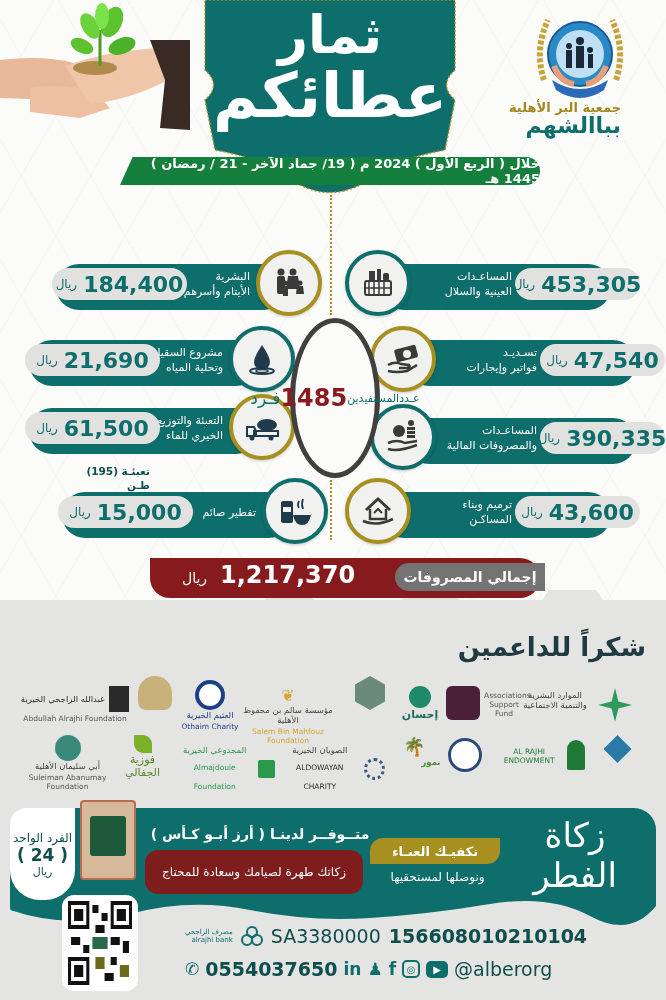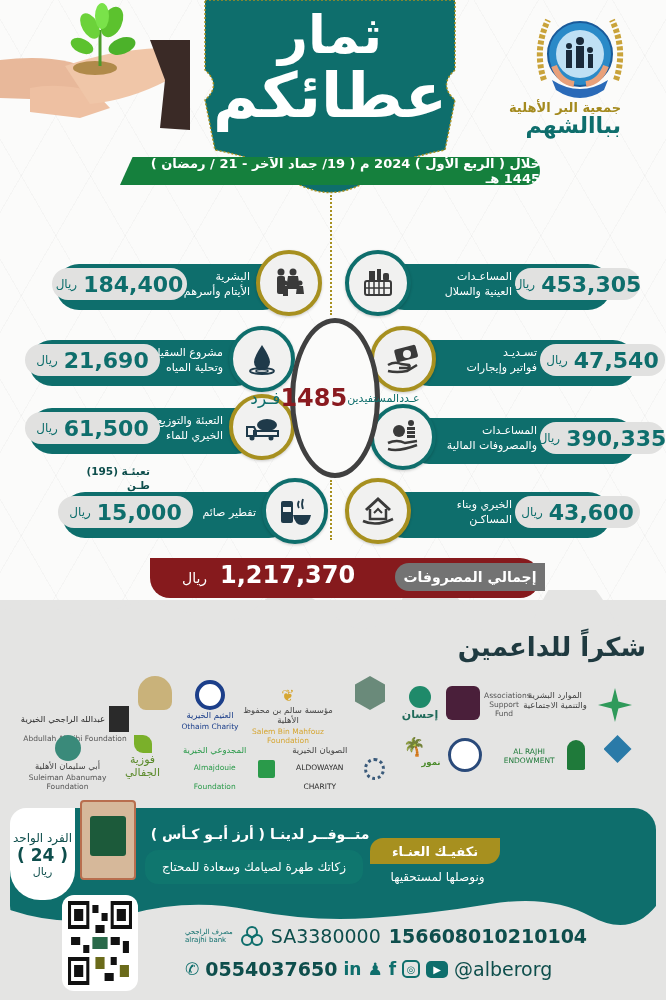--- a/index.html
+++ b/index.html
@@ -145,22 +145,22 @@
   }
   .zakat-sub {
     position: absolute; left: 370px; top: 870px; width: 135px; color: #fff;
     font-size: 12px; direction: rtl; text-align: center;
   }
   .zakat-avail {
     position: absolute; left: 150px; top: 826px; width: 220px; color: #fff;
     font-size: 14px; font-weight: bold; direction: rtl; text-align: center;
   }
   .zakat-slogan {
-    position: absolute; left: 145px; top: 850px; width: 218px; height: 34px;
-    background: #0f766e; border-radius: 13px; color: #fff; font-size: 12px;
+    position: absolute; left: 145px; top: 850px; width: 218px; height: 44px;
+    background: #7f1d1d; border-radius: 13px; color: #fff; font-size: 12px;
     direction: rtl; display: flex; align-items: center; justify-content: center;
   }
   .price-tag {
     position: absolute; left: 10px; top: 808px; width: 65px; height: 92px;
     background: #fff; border-radius: 16px 0 30px 30px;
     display: flex; flex-direction: column; align-items: center; justify-content: center;
     direction: rtl; color: #0e4e4c;
   }
   .price-tag .a { font-size: 12px; }
   .price-tag .b { font-size: 17px; font-weight: bold; }
@@ -171,21 +171,21 @@
   }
   .rice-bag .inner { position: absolute; left: 8px; top: 14px; width: 36px; height: 40px; background: #1c5a3a; border-radius: 3px; }
   
   .qr {
     position: absolute; left: 62px; top: 895px; width: 76px; height: 96px;
     background: #fff; border-radius: 12px; padding: 6px;
   }
   .bank-line {
     position: absolute; left: 185px; top: 925px; display: flex; align-items: center; gap: 8px;
   }
-  .bank-logo-text { font-size: 7px; color: #0e6e6c; line-height: 1.2; }
+  .bank-logo-text { font-size: 7px; color: #0e6e6c; line-height: 1.2; text-align: right; }
   .iban-prefix { font-size: 19px; color: #0e4e4c; }
   .iban-num { font-size: 19px; color: #0e4e4c; font-weight: bold; }
   .contact-line {
     position: absolute; left: 185px; top: 958px; display: flex; align-items: center; gap: 6px;
   }
   .phone { font-size: 19px; font-weight: bold; color: #0e4e4c; }
   .social { font-size: 17px; color: #0e6e6c; font-weight: bold; }
   .handle { font-size: 19px; color: #0e4e4c; }
   .dotline { position: absolute; border-left: 2px dotted #a7901f; }
 </style>
@@ -303,21 +303,21 @@
   <div class="card right" style="left:345px; top:478px;">
     <div class="band"></div>
     <div class="icon-circle gold">
       <svg viewBox="0 0 36 36">
           <path d="M6 17 L18 6 L30 17" stroke="#3a3a3a" stroke-width="3" fill="none"></path>
           <path d="M10 16 V26 H26 V16" stroke="#3a3a3a" stroke-width="2.5" fill="none"></path>
           <path d="M14 20 L18 16 L22 20" stroke="#3a3a3a" stroke-width="2" fill="none"></path>
           <path d="M3 28 Q16 34 33 26" stroke="#3a3a3a" stroke-width="2.5" fill="none"></path>
         </svg>
     </div>
-    <div class="label"><span>الخيري وبناء</span><br><span>المساكـن</span></div>
+    <div class="label"><span>ترميم وبناء</span><br><span>المساكـن</span></div>
     <div class="pill">
         <span class="amount">43,600</span>
         <span class="currency">ريال</span>
       </div>
   </div>
 
   <div class="card left" style="left:52px; top:250px;">
     <div class="band"></div>
     <div class="icon-circle gold">
       <svg viewBox="0 0 36 36">
@@ -434,21 +434,21 @@
   </div>
   <div class="sponsor" style="left:180px; top:680px; width:60px;">
     <div class="mark" style="background:#fff; border:4px solid #1c3f8a; border-radius:50%; width:30px; height:30px;"></div>
     <span class="nm-ar" style="color:#1c3f8a;">العثيم الخيرية</span>
     <span class="nm" style="color:#1c3f8a;">Othaim Charity</span>
   </div>
   <div class="sponsor" style="left:130px; top:676px; width:50px;">
     <div class="mark" style="background:#c9b27a; border-radius:50% 50% 8px 8px;"></div>
   </div>
   <div class="sponsor" style="left:20px; top:686px; width:110px;">
-    <div style="display:flex; gap:4px; align-items:center;margin-top:20px;">
+    <div style="display:flex; gap:4px; align-items:center;">
       <span class="nm-ar" style="color:#2a2a2a;">عبدالله الراجحي الخيرية</span>
       <div class="mark" style="background:#2a2a2a; width:20px; height:26px; border-radius:0;"></div>
     </div>
     <span class="nm">Abdullah Alrajhi Foundation</span>
   </div>
 
   <div class="sponsor" style="left:585px; top:735px; width:65px;">
     <div class="mark" style="background:#2a7aa8; clip-path:polygon(50% 0,100% 50%,50% 100%,0 50%); width:28px; height:28px;"></div>
   </div>
   <div class="sponsor" style="left:495px; top:740px; width:90px;">
@@ -489,20 +489,21 @@
   <div class="sponsor" style="left:20px; top:735px; width:95px;">
     <div class="mark" style="background:#3a8a7a; border-radius:50%; width:26px; height:26px;"></div>
     <span class="nm-ar">أبي سليمان الأهلية</span>
     <span class="nm">Suleiman Abanumay Foundation</span>
   </div>
 
   <div class="zakat"></div>
   <svg class="zakat-wave" viewBox="0 0 646 50" preserveAspectRatio="none">
     <path d="M0 30 Q60 50 120 34 T240 30 T360 38 T480 24 T580 36 T646 26 L646 50 L0 50 Z" fill="#e4e4e3"></path>
   </svg>
+  <div class="zakat-cal">زكاة الفطر</div>
   <div class="zakat-tag">نكفيـك العنـاء</div>
   <div class="zakat-sub">ونوصلها لمستحقيها</div>
   <div class="zakat-avail">متــوفــر لدينـا ( أرز أبـو كـأس )</div>
   <div class="zakat-slogan">زكاتك طهرة لصيامك وسعادة للمحتاج</div>
 
   <div class="price-tag">
     <span class="a">الفرد الواحد</span>
     <span class="b">( 24 )</span>
     <span class="c">ريال</span>
   </div>

